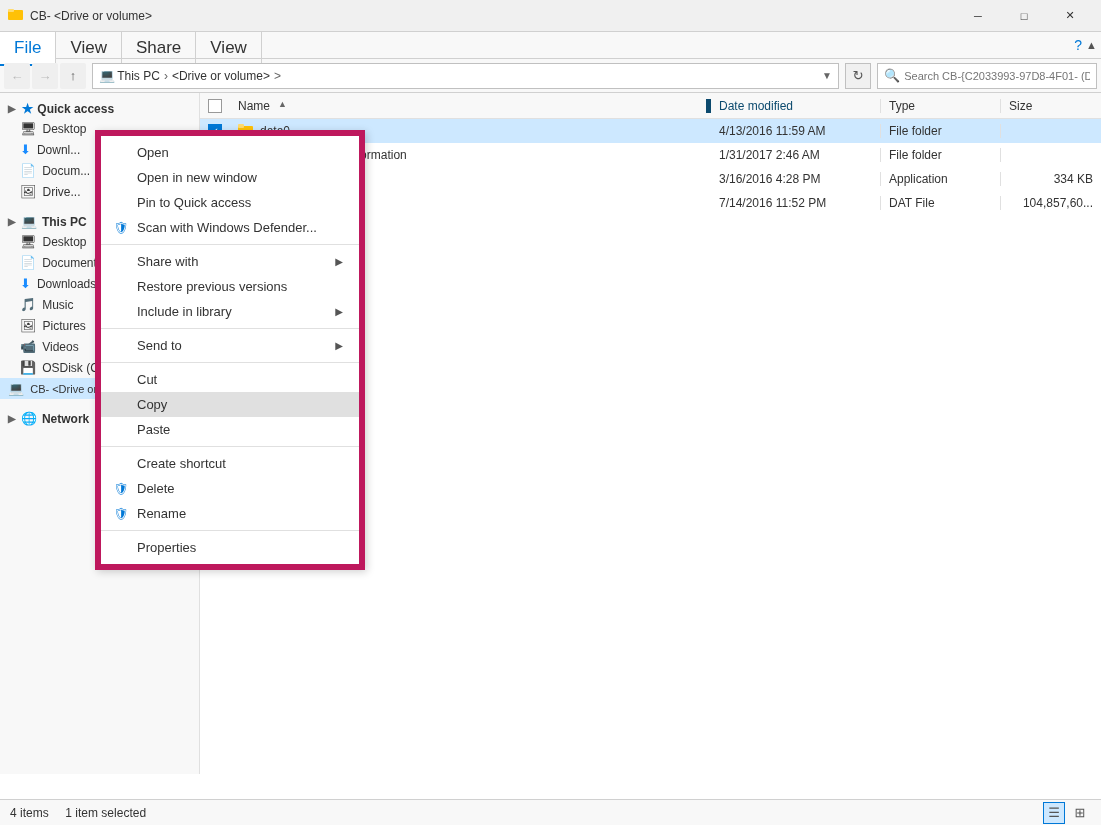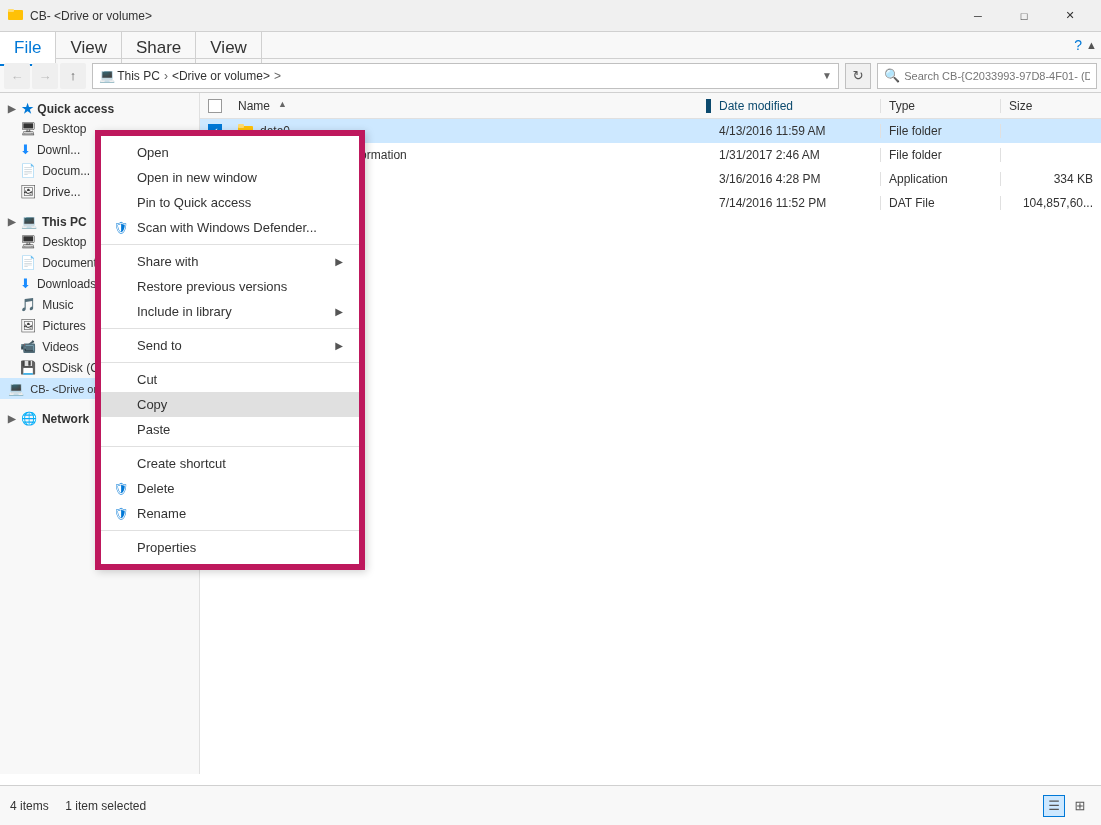--- a/index.html
+++ b/index.html
@@ -50,21 +50,21 @@
 
     .file-row { display: flex; align-items: center; height: 24px; cursor: pointer; }
     .file-row.selected { background: #cde8ff; }
     .file-row .file-col-check { width: 30px; }
     .file-row .file-col-name { flex: 1; padding: 0 8px; font-size: 12px; color: #333; display: flex; align-items: center; gap: 6px; }
     .file-row .file-col-date { width: 170px; padding: 0 8px; font-size: 12px; color: #333; }
     .file-row .file-col-type { width: 120px; padding: 0 8px; font-size: 12px; color: #333; }
     .file-row .file-col-size { width: 100px; padding: 0 8px; font-size: 12px; color: #333; text-align: right; justify-content: flex-end; }
 
     
-    .status-bar { height: 40px; border-top: 1px solid #d0d0d0; background: #f8f8f8; display: flex; align-items: center; padding: 0 10px; font-size: 12px; color: #333; justify-content: space-between; }
+    .status-bar { height: 26px; border-top: 1px solid #d0d0d0; background: #f8f8f8; display: flex; align-items: center; padding: 0 10px; font-size: 12px; color: #333; justify-content: space-between; }
     .status-right { display: flex; gap: 4px; }
     .view-btn { width: 22px; height: 22px; display: flex; align-items: center; justify-content: center; border: 1px solid transparent; cursor: pointer; font-size: 13px; color: #555; }
     .view-btn.active { background: #cde8ff; border-color: #0078d7; }
 
     
     .context-menu { position: absolute; left: 95px; top: 130px; width: 270px; background: #fff; border: 6px solid #be185d; box-shadow: 2px 2px 8px rgba(0,0,0,0.18); z-index: 100; padding: 4px 0; }
     .ctx-item { padding: 5px 16px 5px 36px; font-size: 13px; color: #333; cursor: pointer; display: flex; align-items: center; justify-content: space-between; position: relative; }
     .ctx-item.highlighted { background: #e0e0e0; }
     .ctx-item-icon { position: absolute; left: 10px; width: 20px; display: flex; align-items: center; justify-content: center; font-size: 12px; color: #555; }
     .ctx-arrow { font-size: 10px; color: #555; }

